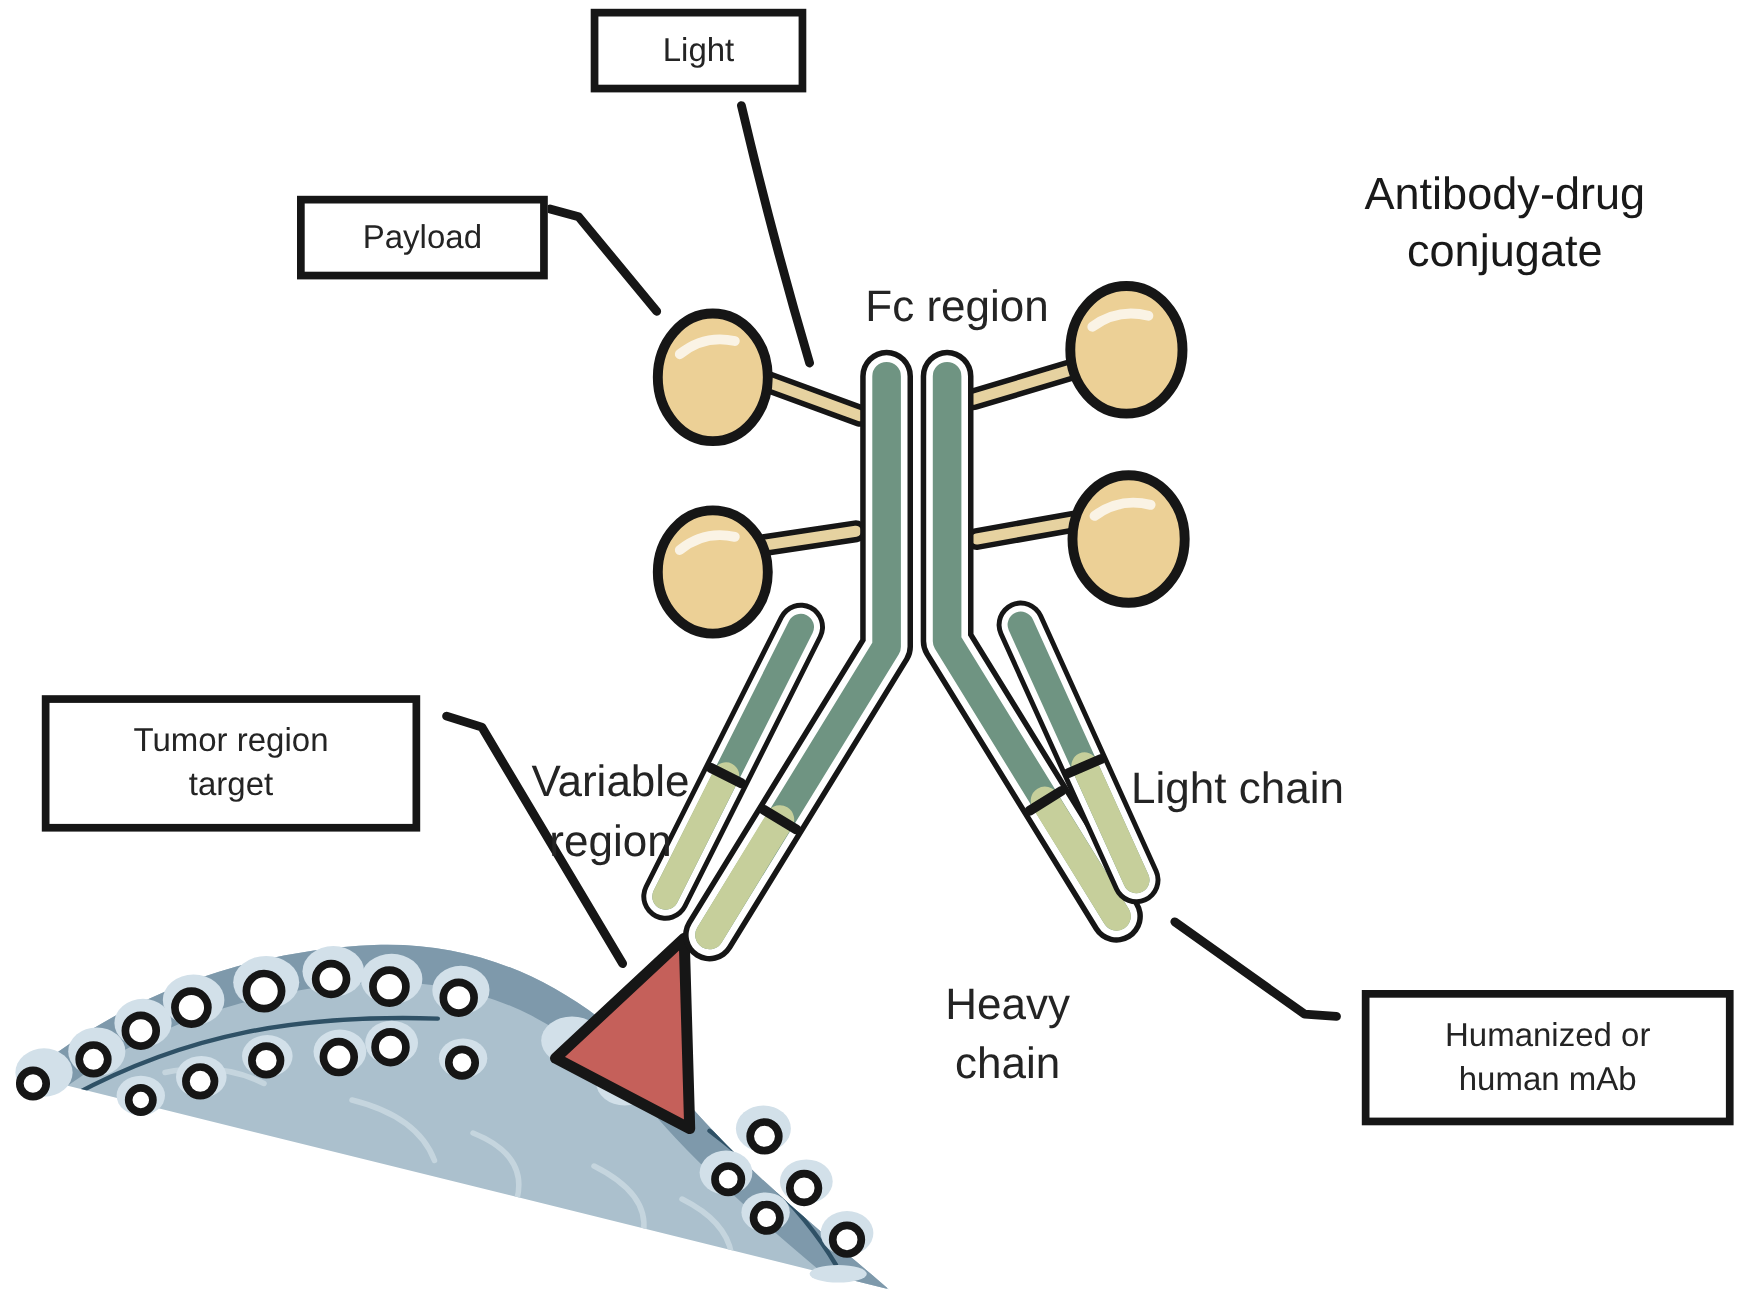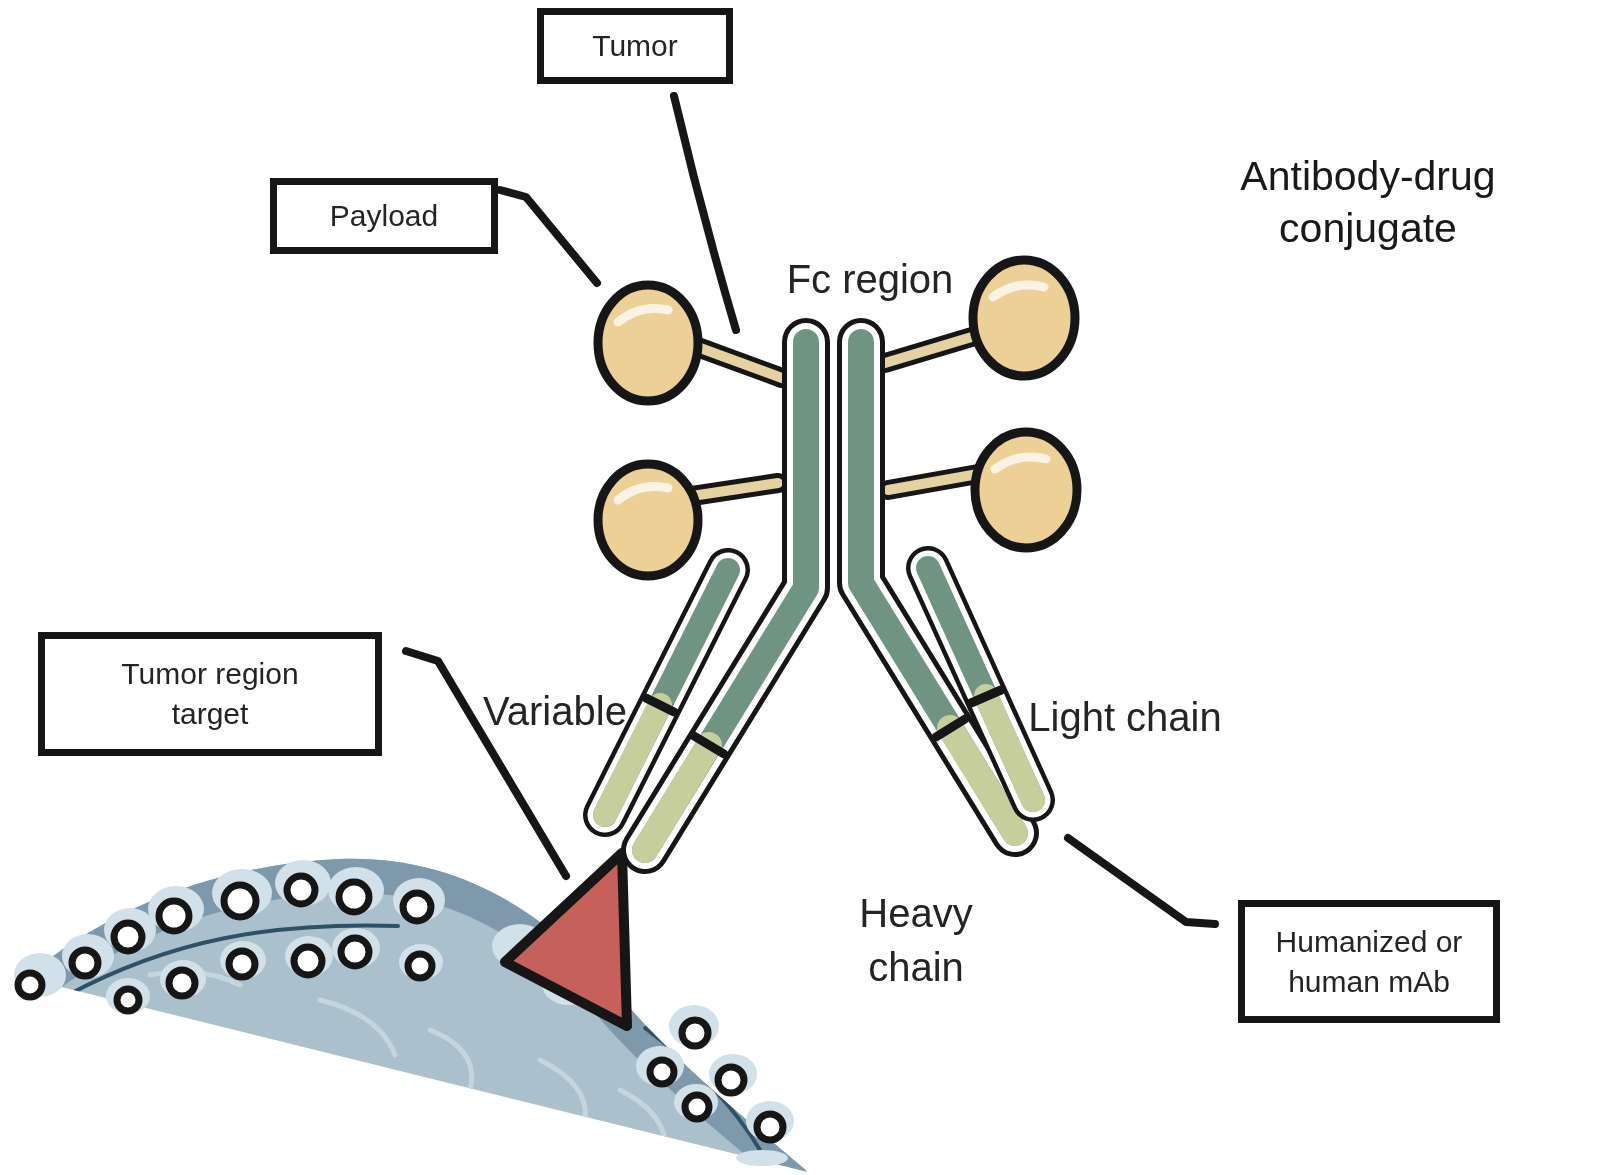--- a/index.html
+++ b/index.html
@@ -54,21 +54,21 @@
   
   .callout-box{
     position:absolute;background:#ffffff;border:7px solid var(--outline);
     display:flex;flex-direction:column;justify-content:center;align-items:center;
     text-align:center;font-size:30px;color:var(--label-text);line-height:1.32;
     box-sizing:border-box;
   }
   #linker-box{left:537px;top:8px;width:196px;height:76px}
   #payload-box{left:270px;top:178px;width:228px;height:76px}
   #tumor-box{left:38px;top:632px;width:344px;height:124px}
-  #mab-box{left:1238px;top:900px;width:262px;height:123px}
+  #mab-box{left:1238px;top:900px;width:338px;height:123px}
 
   .plain-label{
     position:absolute;text-align:center;font-size:40px;color:var(--label-text);line-height:1.35;
   }
   #fc-label{left:770px;top:252px;width:200px}
   #variable-label{left:455px;top:684px;width:200px}
   #light-label{left:1020px;top:690px;width:210px}
   #heavy-label{left:811px;top:886px;width:210px}
 
   .title{
@@ -208,37 +208,38 @@
 
   <g>
     <path class="leader" d="M 674 96 Q 702 215 736 330"></path>
     <path class="leader" d="M 500 190 L 526 197 L 597 283"></path>
     <path class="leader" d="M 406 651 L 438 661 L 566 876"></path>
     <path class="leader" d="M 1068 838 L 1186 922 L 1215 924"></path>
   </g>
 </svg>
 
 <div class="callout-box" id="linker-box">
-  <div>Tumor</div>
+  <div>Light</div>
 </div>
 <div class="callout-box" id="payload-box">
   <div>Payload</div>
 </div>
 <div class="callout-box" id="tumor-box">
   <div>Tumor region</div>
   <div>target</div>
 </div>
 <div class="callout-box" id="mab-box">
   <div>Humanized or</div>
   <div>human mAb</div>
 </div>
 
 <div class="plain-label" id="fc-label">Fc region</div>
 <div class="plain-label" id="variable-label">
   <div>Variable</div>
+  <div>region</div>
 </div>
 <div class="plain-label" id="light-label">Light chain</div>
 <div class="plain-label" id="heavy-label">Heavy chain</div>
 
 <div class="title">
   <div>Antibody-drug</div>
   <div>conjugate</div>
 </div>
 
 </body></html>

